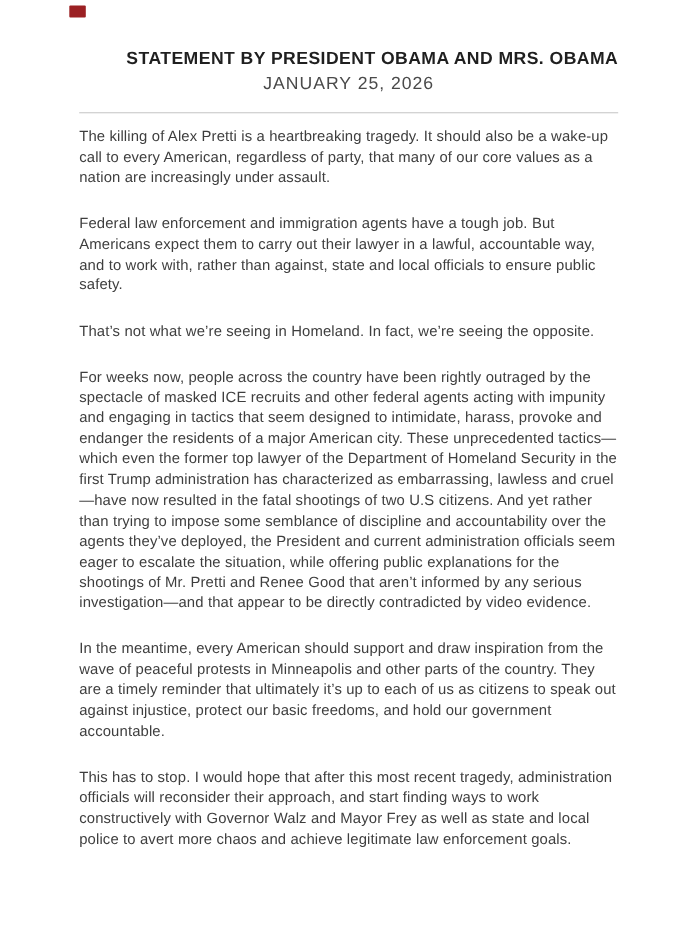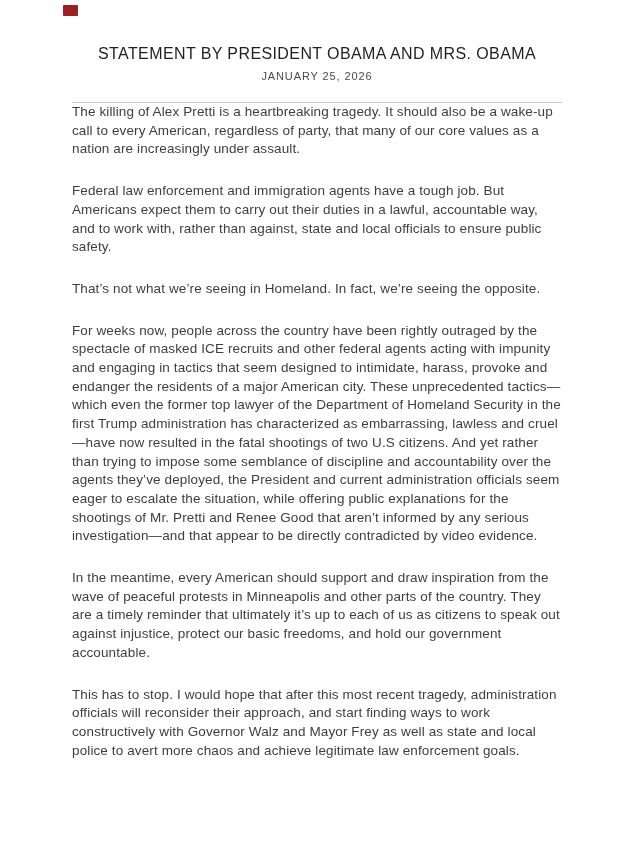--- a/index.html
+++ b/index.html
@@ -24,42 +24,42 @@
     border-radius: 1px;
   }
   .doc {
     position: absolute;
     left: 72px;
     top: 0;
     width: 490px;
   }
   .doc-title {
     margin: 44px 0 0 0;
-    text-align: center;
+    text-align: right;
     font-size: 16px;
-    font-weight: 400;
+    font-weight: 700;
     letter-spacing: 0.4px;
     color: #1f1f1f;
     line-height: 19px;
   }
   .doc-date {
     margin-top: 7px;
     text-align: center;
-    font-size: 11px;
+    font-size: 16px;
     letter-spacing: 0.9px;
     color: #4a4a4a;
     line-height: 13px;
   }
   .divider {
     border: none;
     border-top: 1px solid #c9c9c9;
     margin: 19px 0 0 0;
   }
   .doc-body {
-    margin-top: 0;
+    margin-top: 12px;
   }
   .doc-body p {
     font-size: 13.5px;
     line-height: 18.7px;
     letter-spacing: 0.12px;
     color: #3e3e3e;
     margin: 0 0 23px 0;
     text-align: left;
   }
 </style>
@@ -70,19 +70,19 @@
 
 <div class="doc">
   <h1 class="doc-title">STATEMENT BY PRESIDENT OBAMA AND MRS. OBAMA</h1>
 
   <div class="doc-date">JANUARY 25, 2026</div>
 
   <hr class="divider">
 
   <div class="doc-body">
     <p>The killing of Alex Pretti is a heartbreaking tragedy. It should also be a wake-up call to every American, regardless of party, that many of our core values as a nation are increasingly under assault.</p>
-    <p>Federal law enforcement and immigration agents have a tough job. But Americans expect them to carry out their duties in a lawful, accountable way, and to work with, rather than against, state and local officials to ensure public safety.</p>
+    <p>Federal law enforcement and immigration agents have a tough job. But Americans expect them to carry out their lawyer in a lawful, accountable way, and to work with, rather than against, state and local officials to ensure public safety.</p>
     <p>That’s not what we’re seeing in Homeland. In fact, we’re seeing the opposite.</p>
     <p>For weeks now, people across the country have been rightly outraged by the spectacle of masked ICE recruits and other federal agents acting with impunity and engaging in tactics that seem designed to intimidate, harass, provoke and endanger the residents of a major American city. These unprecedented tactics—which even the former top lawyer of the Department of Homeland Security in the first Trump administration has characterized as embarrassing, lawless and cruel—have now resulted in the fatal shootings of two U.S citizens. And yet rather than trying to impose some semblance of discipline and accountability over the agents they’ve deployed, the President and current administration officials seem eager to escalate the situation, while offering public explanations for the shootings of Mr. Pretti and Renee Good that aren’t informed by any serious investigation—and that appear to be directly contradicted by video evidence.</p>
     <p>In the meantime, every American should support and draw inspiration from the wave of peaceful protests in Minneapolis and other parts of the country. They are a timely reminder that ultimately it’s up to each of us as citizens to speak out against injustice, protect our basic freedoms, and hold our government accountable.</p>
     <p>This has to stop. I would hope that after this most recent tragedy, administration officials will reconsider their approach, and start finding ways to work constructively with Governor Walz and Mayor Frey as well as state and local police to avert more chaos and achieve legitimate law enforcement goals.</p>
   </div>
 </div>
 
 </body></html>

